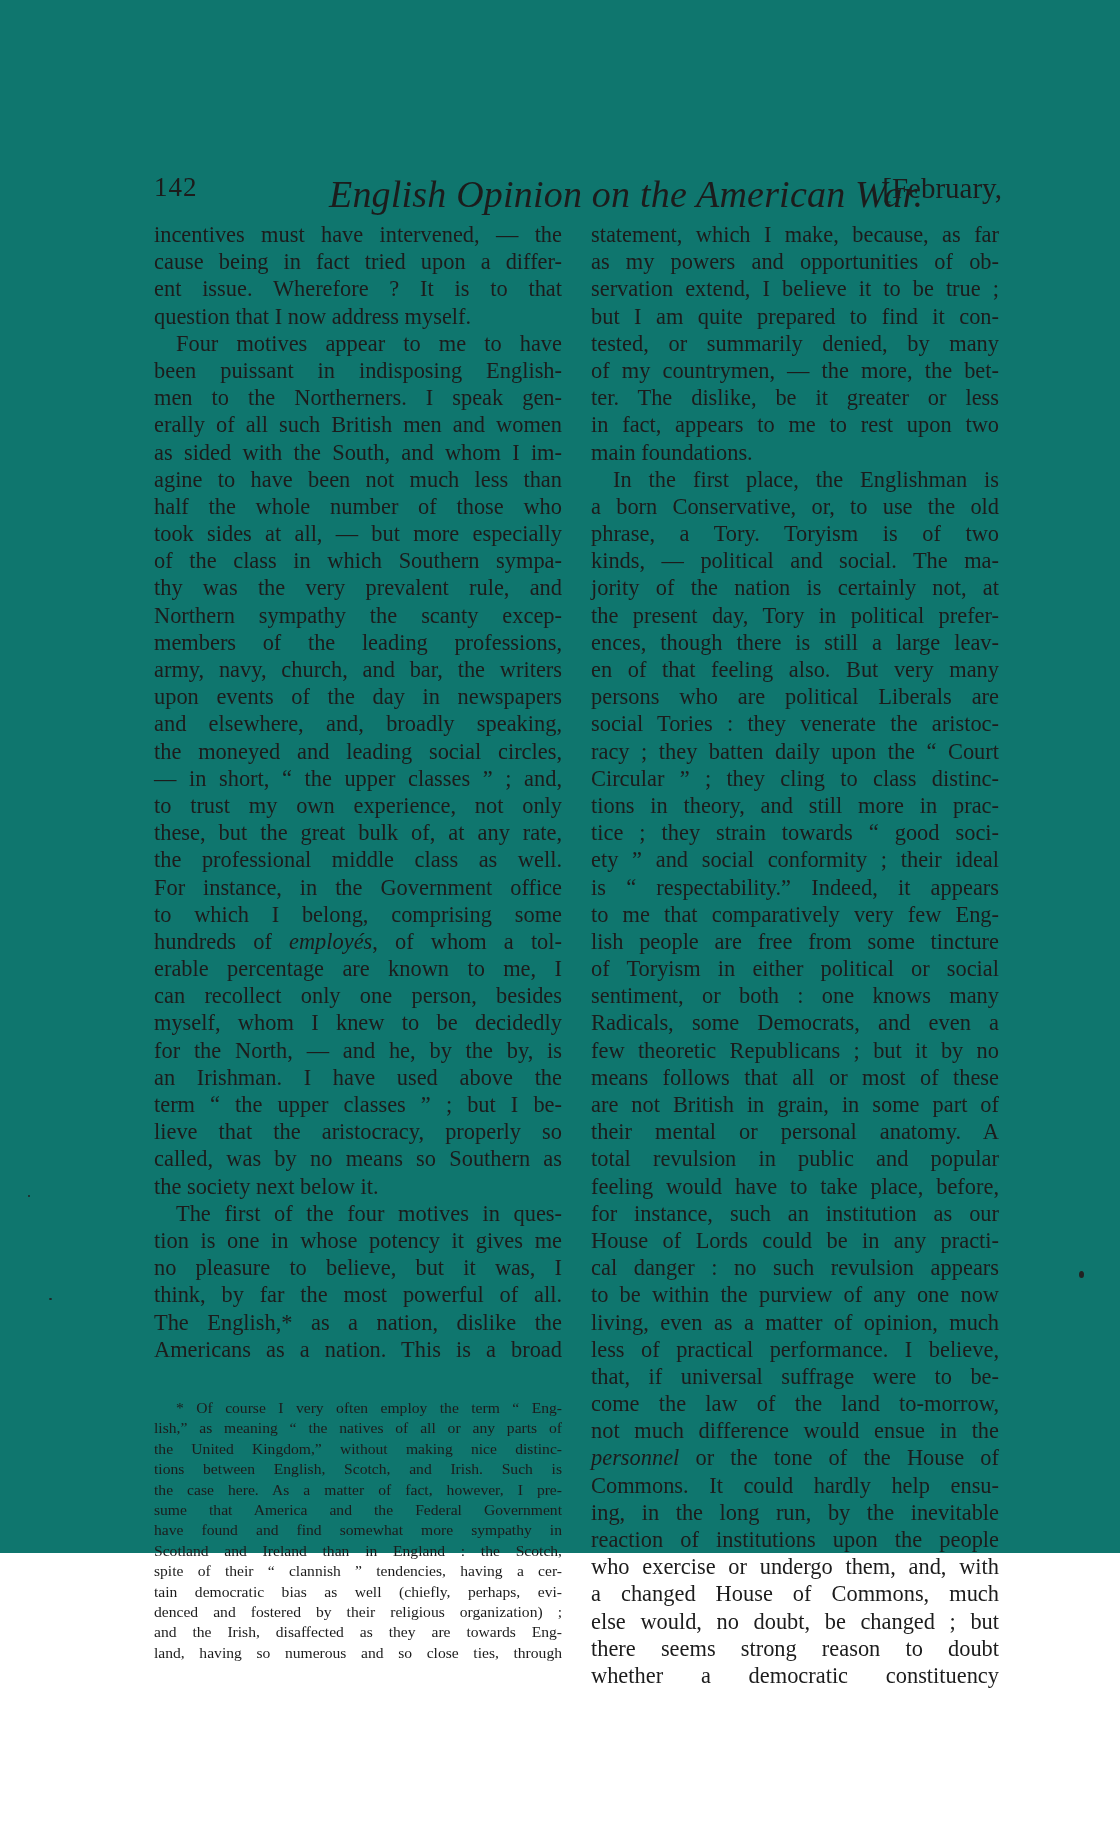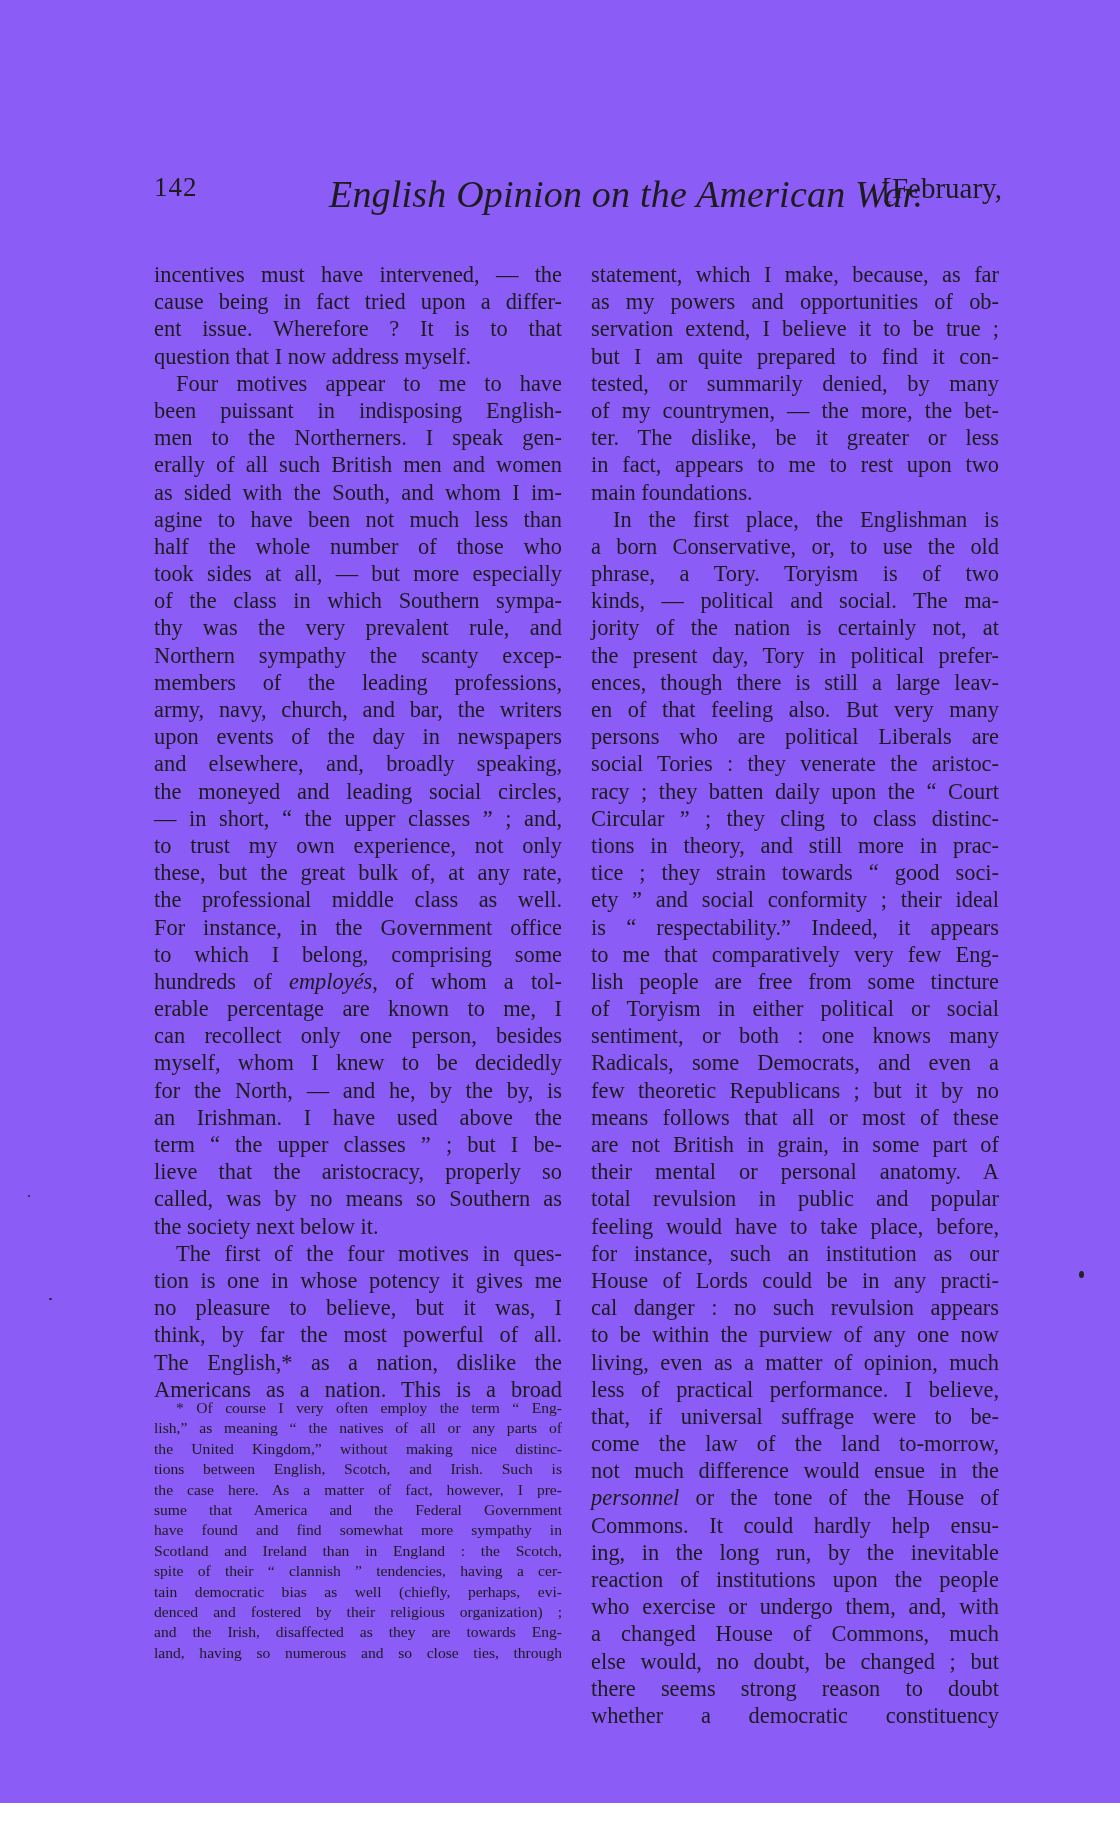--- a/index.html
+++ b/index.html
@@ -1,22 +1,22 @@
 <!DOCTYPE html>
 <html><head>
 <meta charset="utf-8">
 <style>
   html, body { margin: 0; padding: 0; background: #ffffff; }
   body { width: 1120px; height: 1837px; position: relative; overflow: hidden; }
-  .page { position: absolute; left: 0; top: 0; width: 1120px; height: 1803px; background: #8b5cf6; color: #1c1c1c; font-family: "Liberation Serif", "DejaVu Serif", serif; }
+  .page { position: absolute; left: 0; top: 0; width: 1120px; height: 1553px; background: #0f766e; color: #1c1c1c; font-family: "Liberation Serif", "DejaVu Serif", serif; }
   .running-head { position: absolute; top: 172px; left: 154px; width: 848px; height: 40px; }
   .page-num { position: absolute; left: 0; top: 0; font-size: 27px; letter-spacing: 1px; }
   .head-title { position: absolute; left: 175px; top: 0; font-size: 38px; font-style: italic; letter-spacing: 0.2px; }
   .head-month { position: absolute; right: 0; top: 0; font-size: 29px; }
-  .col { position: absolute; top: 221px; width: 408px; font-size: 22.4px; line-height: 27.2px; text-align: justify; margin-top: 40px; }
+  .col { position: absolute; top: 221px; width: 408px; font-size: 22.4px; line-height: 27.2px; text-align: justify; }
   .col-left { left: 154px; }
   .col-right { left: 591px; }
   .line { display: block; height: 27.2px; white-space: nowrap; text-align: justify; text-align-last: justify; }
   .line.last { text-align-last: left; }
   .line.indent { padding-left: 22px; }
   .footnote { position: absolute; left: 154px; top: 1398px; width: 408px; font-size: 15.6px; line-height: 20.4px; }
   .footnote .line { height: 20.4px; }
   .footnote .line.indent { padding-left: 22px; }
   em { font-style: italic; }
   .speck { position: absolute; background: #222; border-radius: 50%; }

